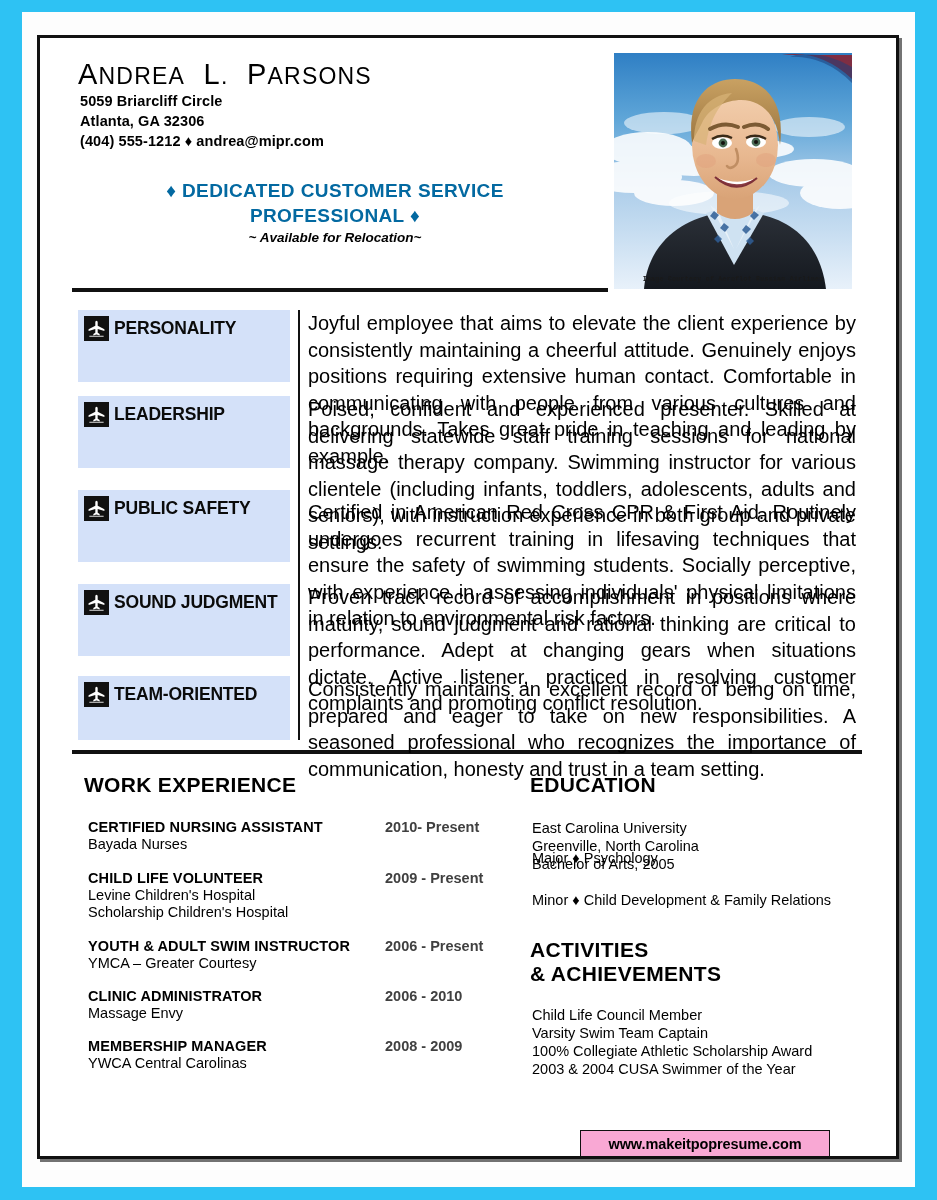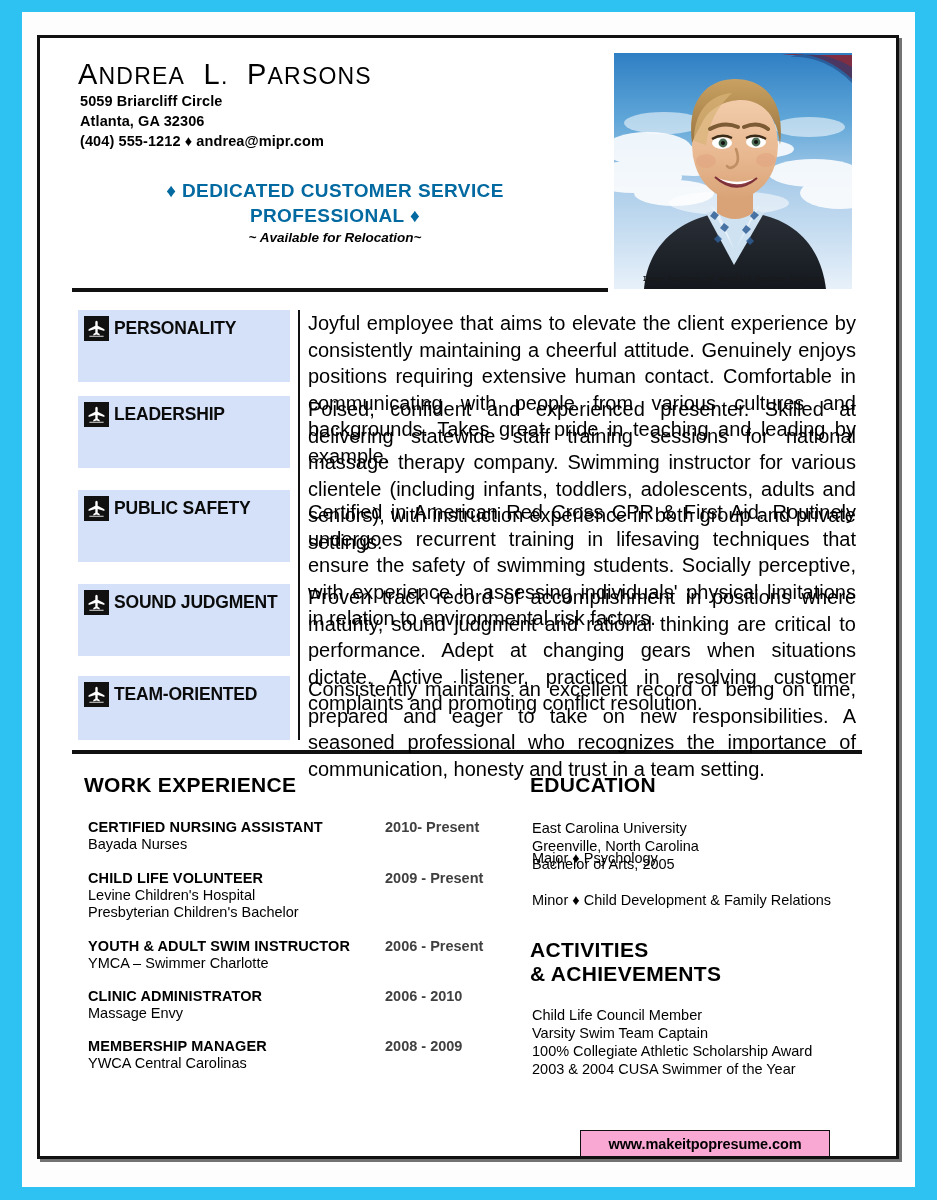--- a/index.html
+++ b/index.html
@@ -434,27 +434,27 @@
   <div class="job" style="top:781px;">
     <div class="job-title">CERTIFIED NURSING ASSISTANT</div>
     <div class="job-dates">2010- Present</div>
     <div class="job-org l1">Bayada Nurses</div>
   </div>
 
   <div class="job" style="top:832px;">
     <div class="job-title">CHILD LIFE VOLUNTEER</div>
     <div class="job-dates">2009 - Present</div>
     <div class="job-org l1">Levine Children's Hospital</div>
-    <div class="job-org l2">Presbyterian Children's Bachelor</div>
+    <div class="job-org l2">Scholarship Children's Hospital</div>
   </div>
 
   <div class="job" style="top:900px;">
     <div class="job-title">YOUTH &amp; ADULT SWIM INSTRUCTOR</div>
     <div class="job-dates">2006 - Present</div>
-    <div class="job-org l1">YMCA – Swimmer Charlotte</div>
+    <div class="job-org l1">YMCA – Greater Courtesy</div>
   </div>
 
   <div class="job" style="top:950px;">
     <div class="job-title">CLINIC ADMINISTRATOR</div>
     <div class="job-dates">2006 - 2010</div>
     <div class="job-org l1">Massage Envy</div>
   </div>
 
   <div class="job" style="top:1000px;">
     <div class="job-title">MEMBERSHIP MANAGER</div>

